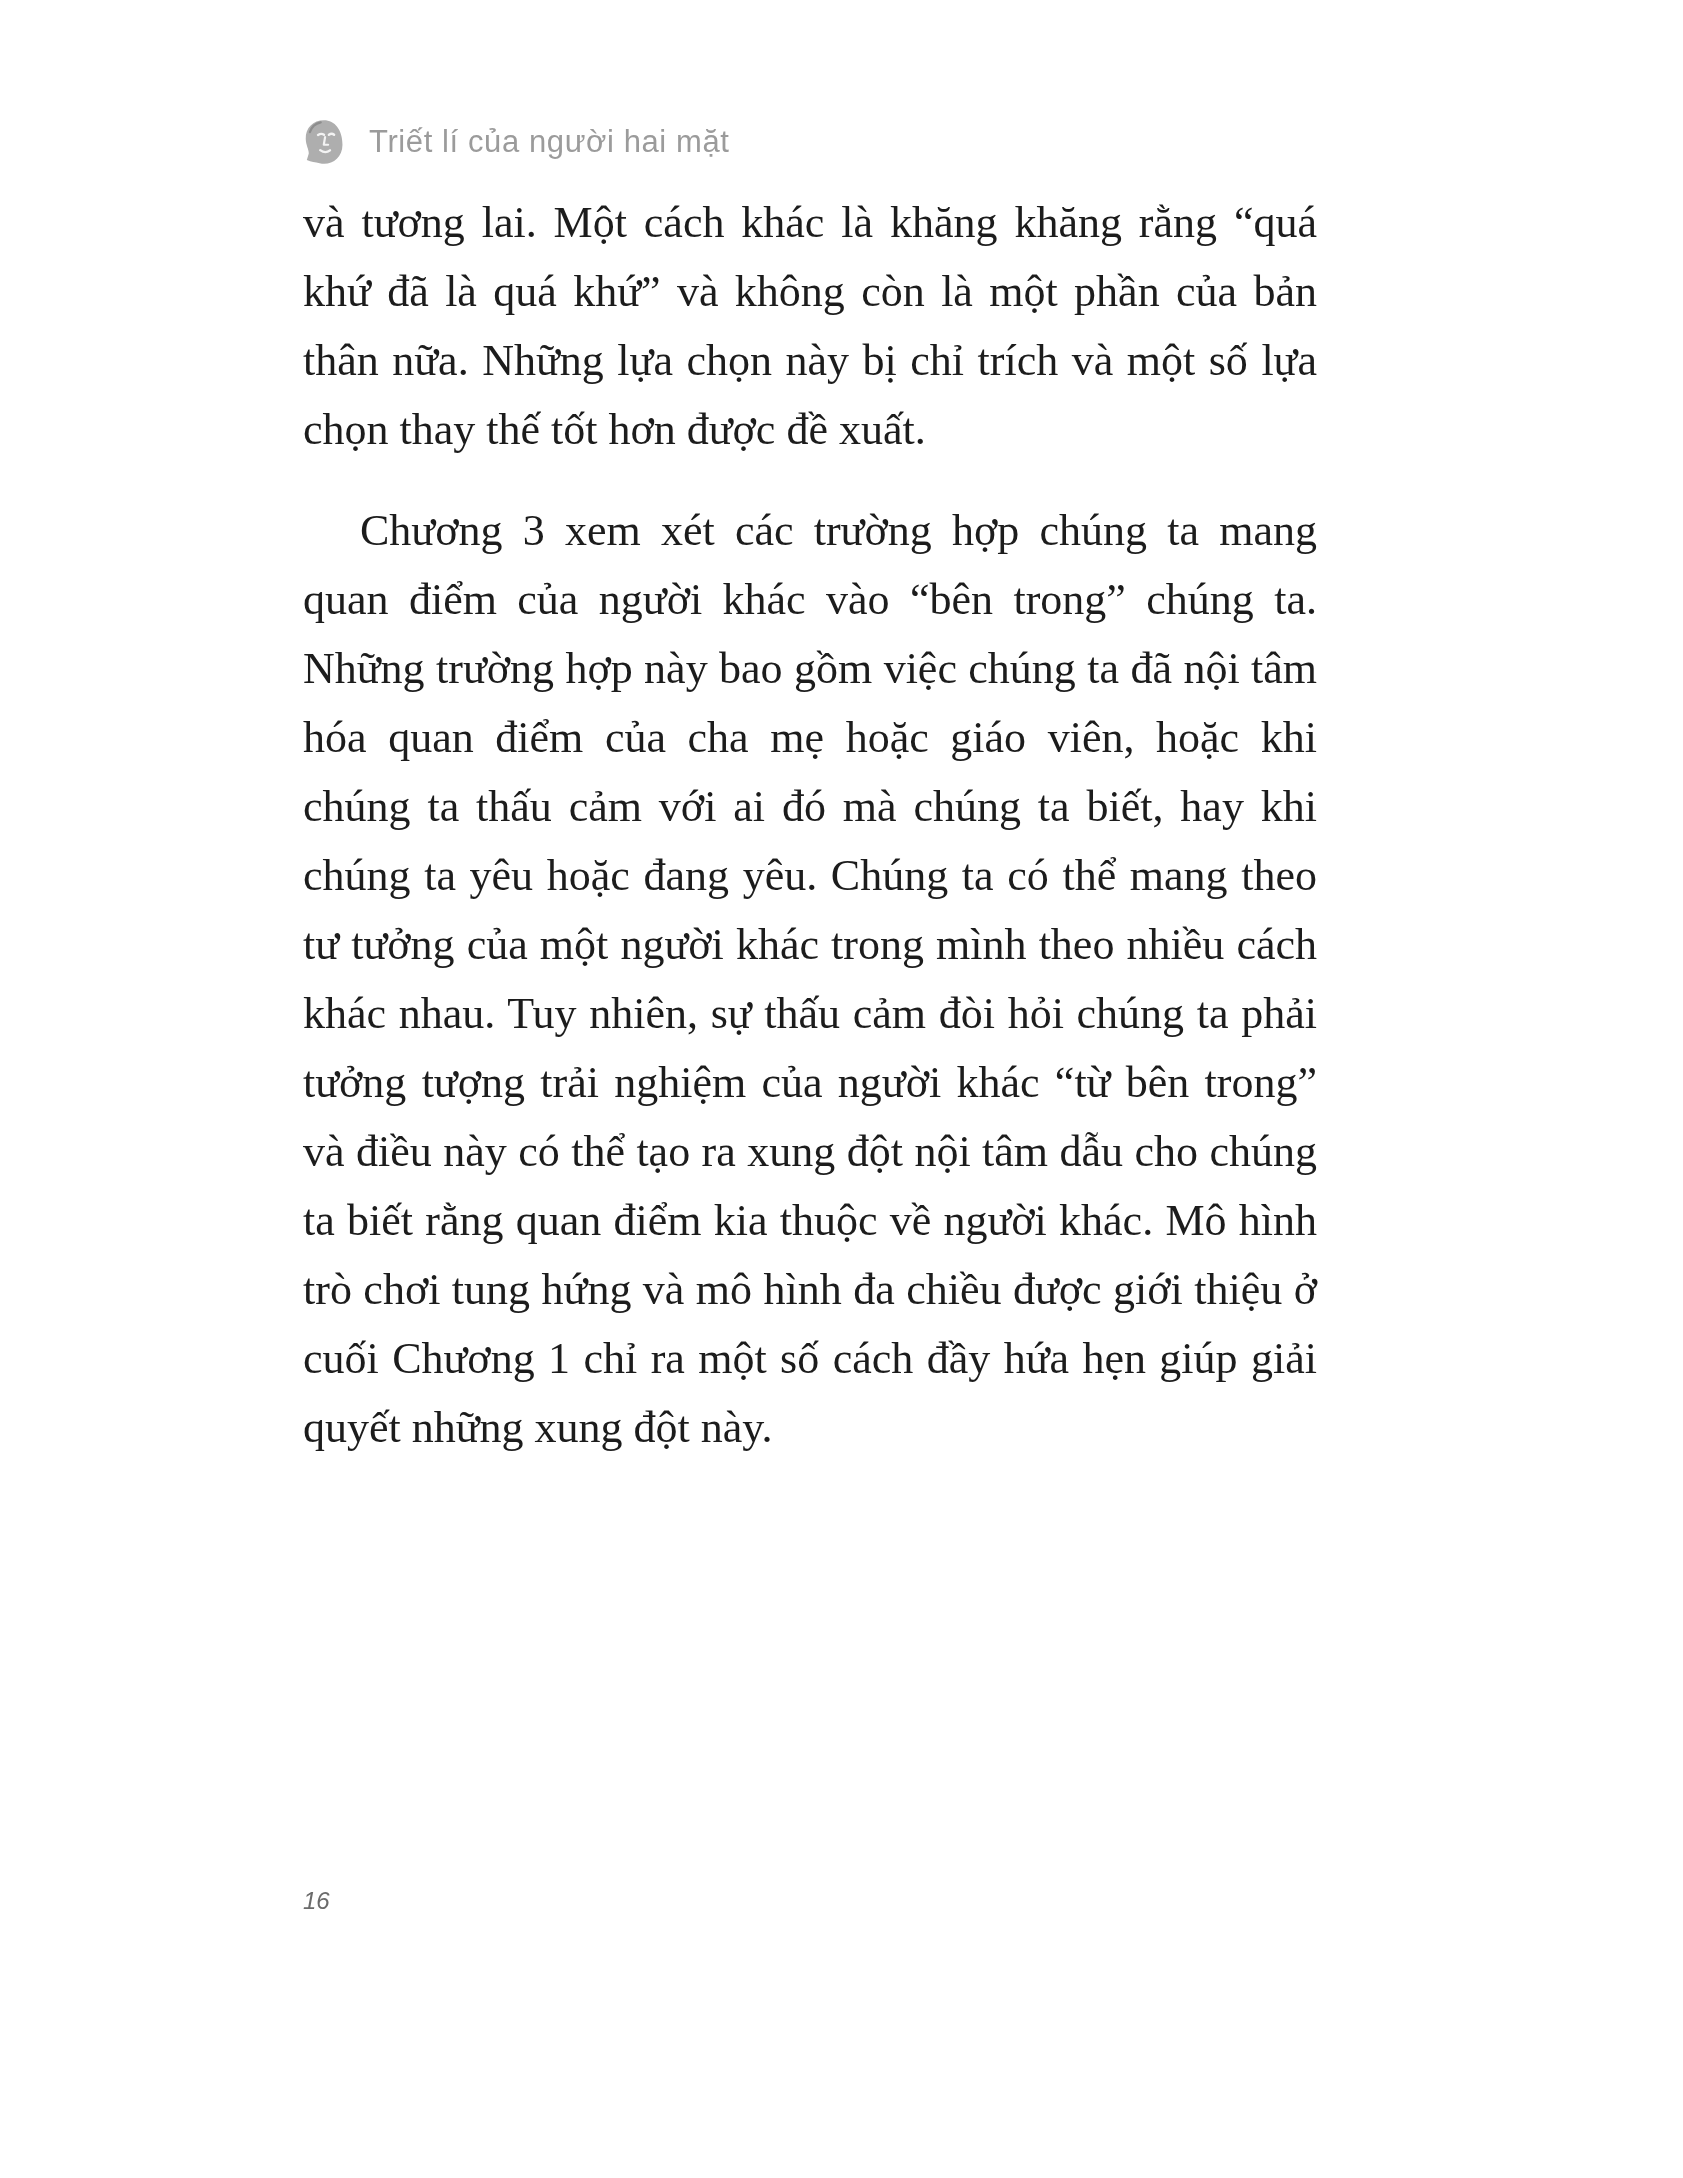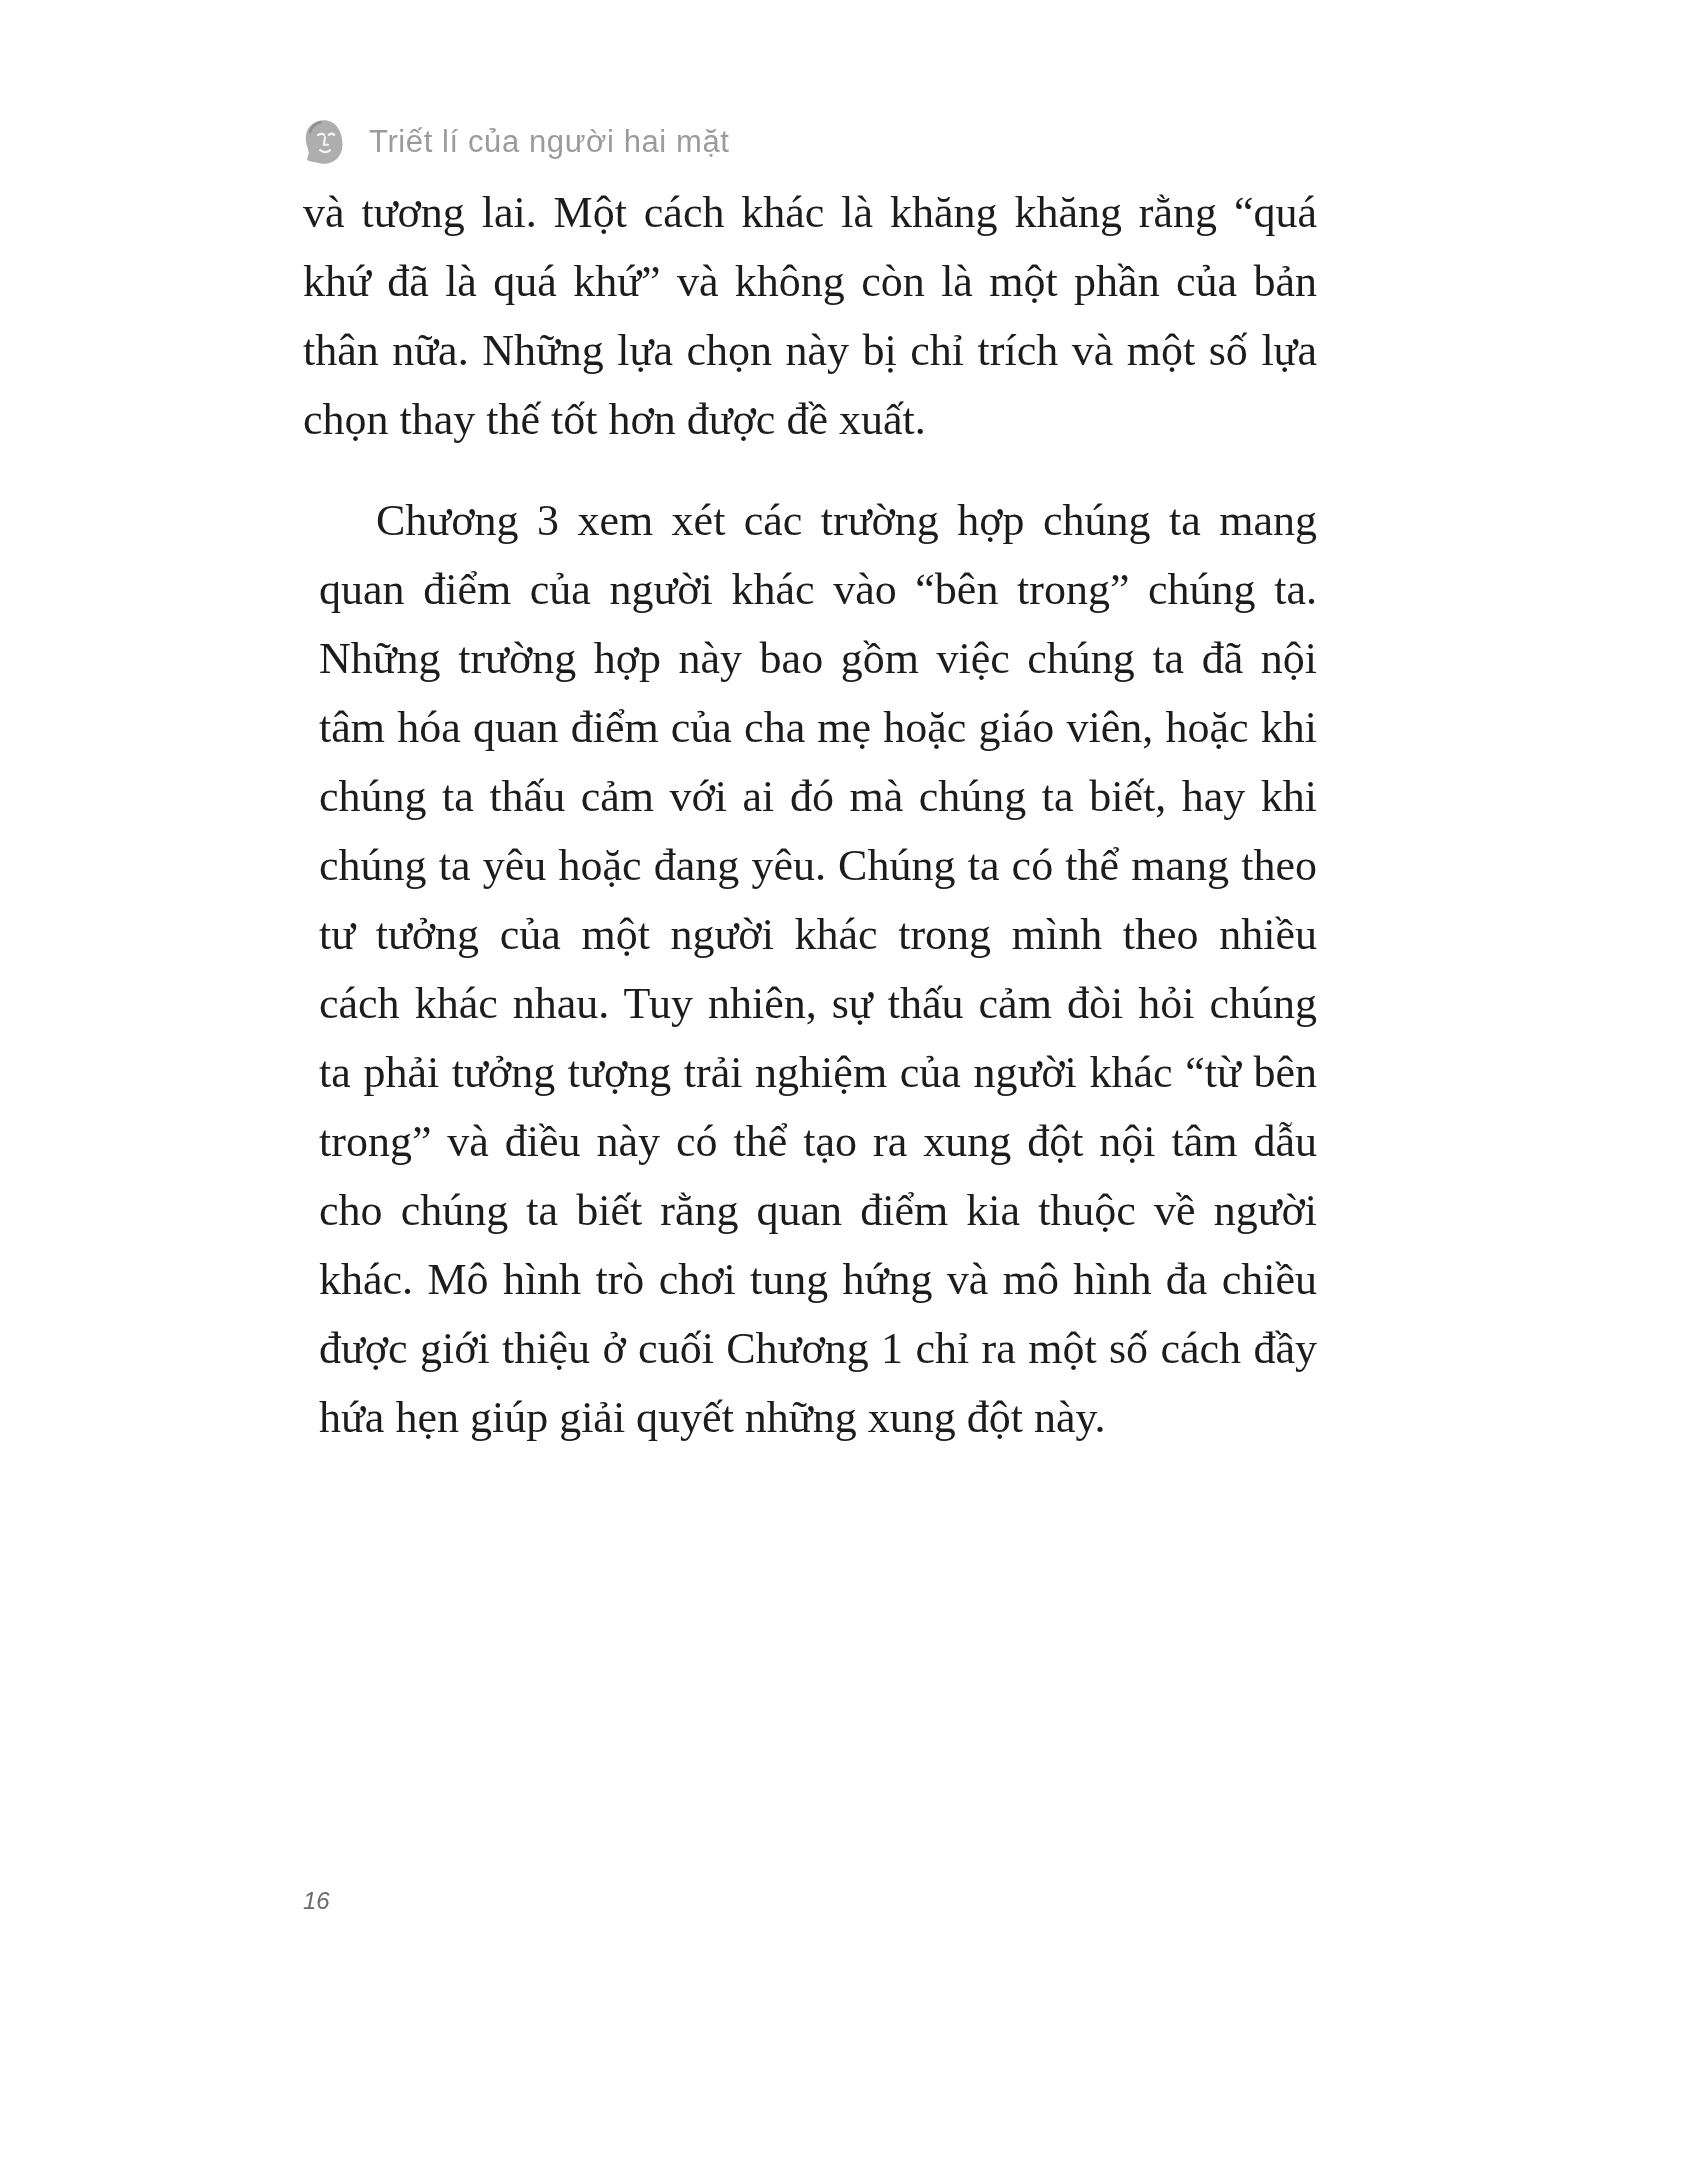--- a/index.html
+++ b/index.html
@@ -38,31 +38,31 @@
     font-family:"Liberation Sans","DejaVu Sans",sans-serif;
     font-size:31px;
     font-weight:400;
     letter-spacing:0.6px;
     color:var(--color-header);
     white-space:nowrap;
   }
   .content{
     position:absolute;
     left:303px;
-    top:178px;
+    top:188px;
     width:1014px;
     font-size:44px;
     line-height:69px;
     color:var(--color-text);
     text-align:justify;
     text-justify:inter-word;
   }
   .para{margin:0;}
   .para + .para{margin-top:32px;}
-  .para.indent{text-indent:57px;margin-left:16px;}
+  .para.indent{text-indent:57px;}
   .page-footer{
     position:absolute;
     left:303px;
     top:1887px;
     font-family:"Liberation Sans","DejaVu Sans",sans-serif;
     font-size:24px;
     color:var(--color-pagenum);
     font-style:italic;
   }
 </style>

